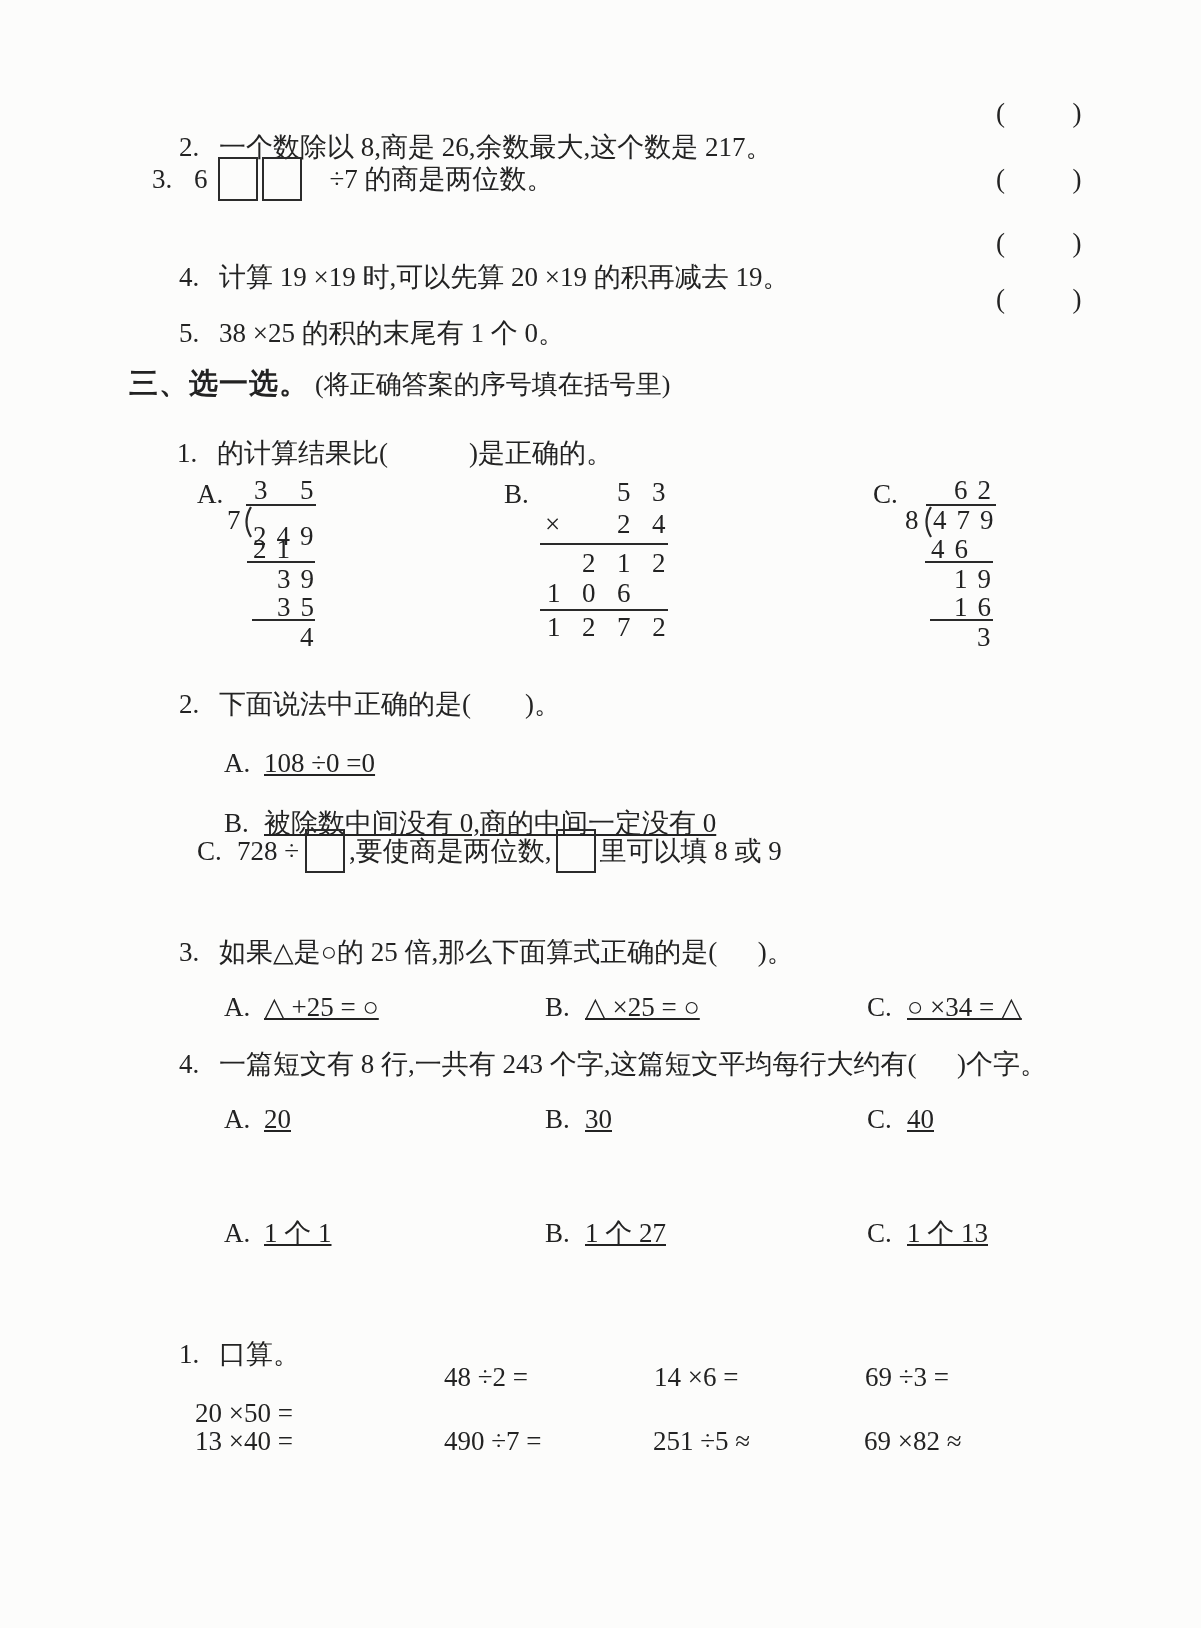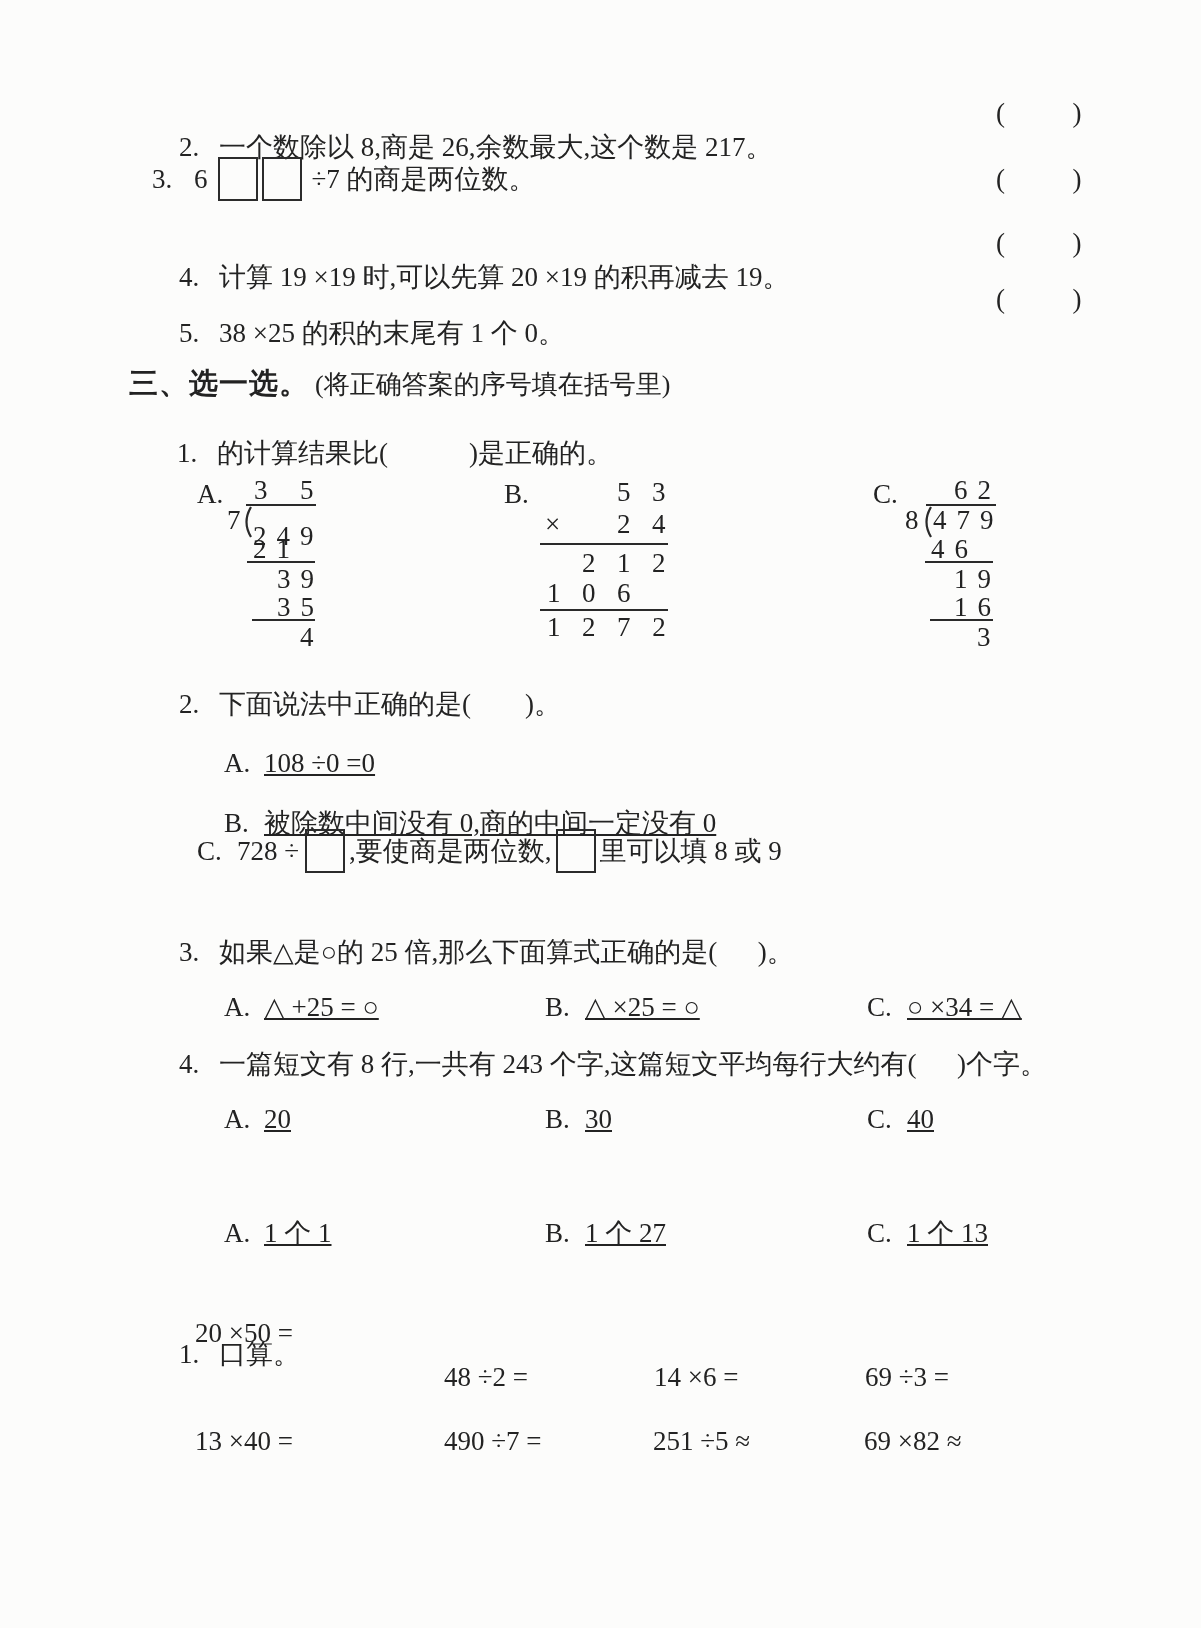--- a/index.html
+++ b/index.html
@@ -47,21 +47,21 @@
   <div class="abs t" style="left:152px; top:96px;">
     <span class="itm-num">2.</span><span class="itm-text">一个数除以 8,商是 26,余数最大,这个数是 217。</span>
   </div>
   <div class="abs t" style="left:996px; top:96px;">(          )</div>
 
   <div class="abs t flexline" style="left:152px; top:154px; height:50px;">
     <span class="itm-num">3.</span>
     <span style="margin-left:16px;">6</span>
     <span class="fillbox" style="margin-left:10px;"></span>
     <span class="fillbox" style="margin-left:4px;"></span>
-    <span style="margin-left:10px;">÷7 的商是两位数。</span>
+    <span style="margin-left:28px;">÷7 的商是两位数。</span>
   </div>
   <div class="abs t" style="left:996px; top:162px;">(          )</div>
 
   <div class="abs t" style="left:152px; top:226px;">
     <span class="itm-num">4.</span><span class="itm-text">计算 19 ×19 时,可以先算 20 ×19 的积再减去 19。</span>
   </div>
   <div class="abs t" style="left:996px; top:226px;">(          )</div>
 
   <div class="abs t" style="left:152px; top:282px;">
     <span class="itm-num">5.</span><span class="itm-text">38 ×25 的积的末尾有 1 个 0。</span>
@@ -175,21 +175,21 @@
   </div>
   <div class="abs t" style="left:840px; top:1182px;">
     <span class="opt-label">C.</span><span class="opt-text">1 个 13</span>
   </div>
 
 
   <div class="abs t" style="left:152px; top:1303px;">
     <span class="itm-num">1.</span><span class="itm-text">口算。</span>
   </div>
 
-  <div class="abs t" style="left:195px; top:1316px;">20 ×50 =</div>
+  <div class="abs t" style="left:195px; top:1396px;">20 ×50 =</div>
   <div class="abs t" style="left:444px; top:1360px;">48 ÷2 =</div>
   <div class="abs t" style="left:654px; top:1360px;">14 ×6 =</div>
   <div class="abs t" style="left:865px; top:1360px;">69 ÷3 =</div>
 
   <div class="abs t" style="left:195px; top:1424px;">13 ×40 =</div>
   <div class="abs t" style="left:444px; top:1424px;">490 ÷7 =</div>
   <div class="abs t" style="left:653px; top:1424px;">251 ÷5 ≈</div>
   <div class="abs t" style="left:864px; top:1424px;">69 ×82 ≈</div>
 
 </div>

